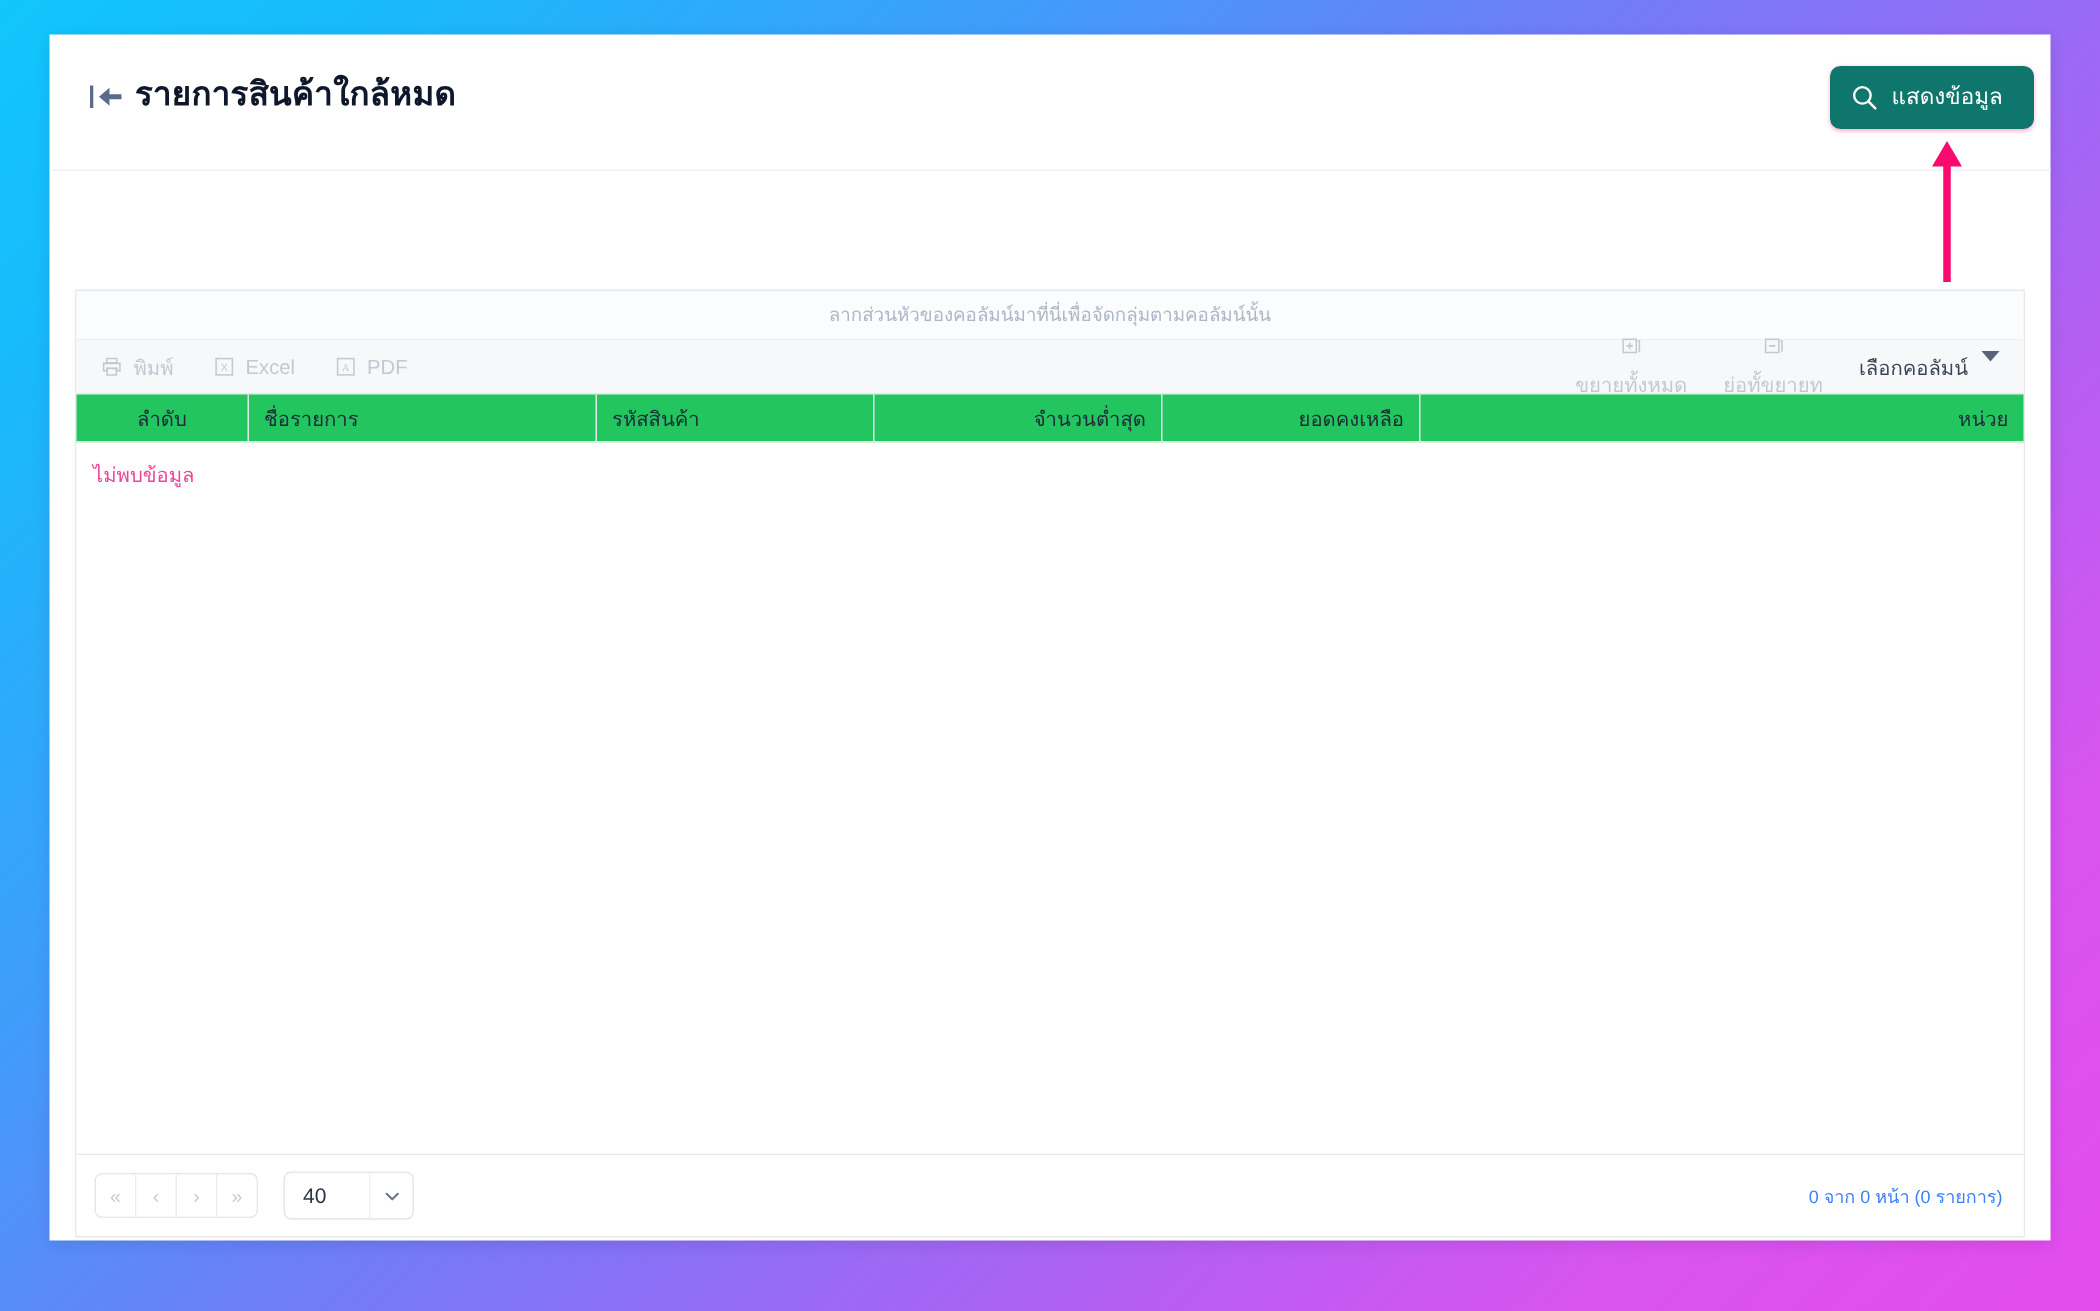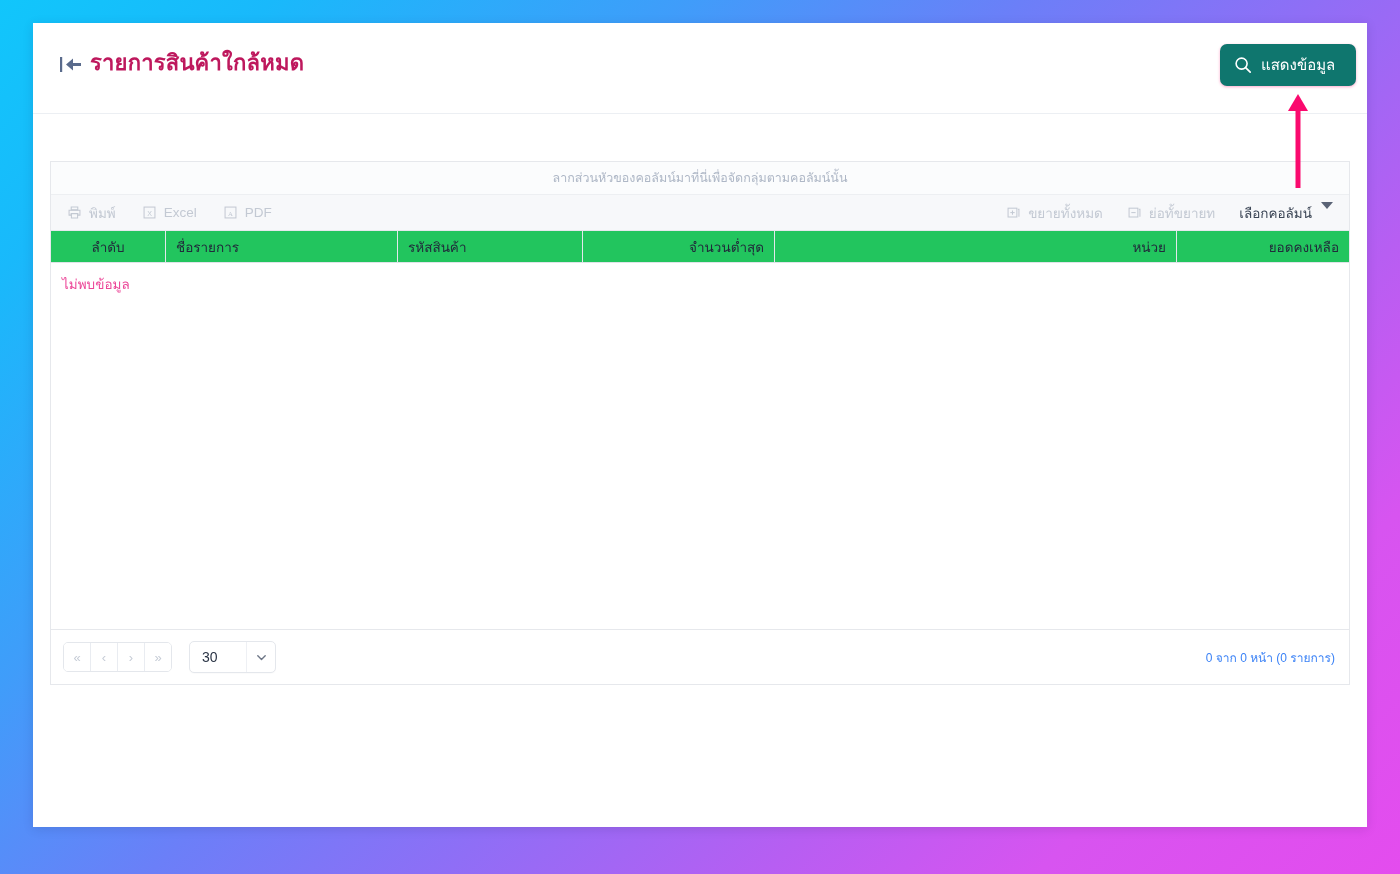--- a/index.html
+++ b/index.html
@@ -53,21 +53,21 @@
     height: 30px;
     color: #5a6b8c;
   }
   .back-icon svg { display: block; }
   .page-title {
     position: absolute;
     left: 57px;
     top: 22px;
     font-size: 22px;
     font-weight: bold;
-    color: #be185d;
+    color: #0f172a;
     letter-spacing: .2px;
     white-space: nowrap;
   }
   .search-btn {
     position: absolute;
     right: 11px;
     top: 21px;
     height: 42px;
     min-width: 136px;
     padding: 0 18px 0 14px;
@@ -87,23 +87,23 @@
     width: 18px;
     height: 18px;
     flex: 0 0 auto;
   }
   .search-btn .label { white-space: nowrap; line-height: 1; padding-bottom: 2px; }
 
   
   .grid-panel {
     position: absolute;
     left: 17px;
-    top: 138px;
+    top: 170px;
     width: 1300px;
-    height: 524px;
+    height: 632px;
     border: 1px solid #e6e8ec;
     background: #ffffff;
     box-sizing: border-box;
     display: flex;
     flex-direction: column;
   }
   .group-panel {
     height: 32px;
     background: #fbfcfd;
     border-bottom: 1px solid #edeff2;
@@ -134,21 +134,21 @@
     cursor: default;
   }
   .tb-item .ic {
     width: 15px;
     height: 15px;
     flex: 0 0 auto;
     display: block;
   }
   .tb-spacer { flex: 1 1 auto; }
   .tb-right { display: flex; align-items: center; }
-  .tb-right .tb-item { margin-right: 24px; }
+  .tb-right .tb-item { margin-right: 24px; flex-direction: column; }
   .col-chooser {
     display: flex;
     gap: 9px;
     font-size: 13.5px;
     color: #3c4656;
     white-space: nowrap;
     cursor: pointer;
     margin-right: 4px;
   }
   .caret {
@@ -380,42 +380,42 @@
         </div>
         <div class="head-cell" style="width:232px">
           <span>ชื่อรายการ</span>
         </div>
         <div class="head-cell" style="width:185px">
           <span>รหัสสินค้า</span>
         </div>
         <div class="head-cell rgt" style="width:192px">
           <span>จำนวนต่ำสุด</span>
         </div>
+        <div class="head-cell rgt" style="width:172px">
+          <span>ยอดคงเหลือ</span>
+        </div>
         <div class="head-cell rgt" style="flex:1 1 auto">
           <span>หน่วย</span>
-        </div>
-        <div class="head-cell rgt" style="width:172px">
-          <span>ยอดคงเหลือ</span>
         </div>
       </div>
 
       <div class="grid-body">
         <div class="no-data">ไม่พบข้อมูล</div>
       </div>
 
       <div class="grid-footer">
         <div class="pager">
           <div class="pg-btn">«</div>
           <div class="pg-btn">‹</div>
           <div class="pg-btn">›</div>
           <div class="pg-btn">»</div>
         </div>
 
         <div class="page-size">
-          <span class="val">30</span>
+          <span class="val">40</span>
           <span class="sep"></span>
           <span class="chev">
             <svg viewBox="0 0 14 14" width="13" height="13" aria-hidden="true">
               <path d="M3 5.2 L7 9.2 L11 5.2" fill="none" stroke="currentColor" stroke-width="1.5" stroke-linecap="round" stroke-linejoin="round"></path>
             </svg>
           </span>
         </div>
 
         <div class="footer-spacer"></div>
 

